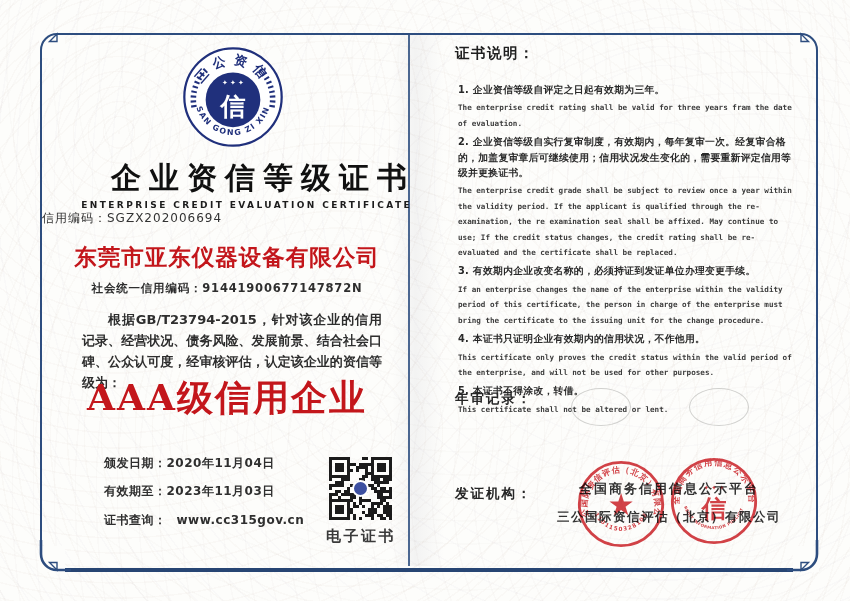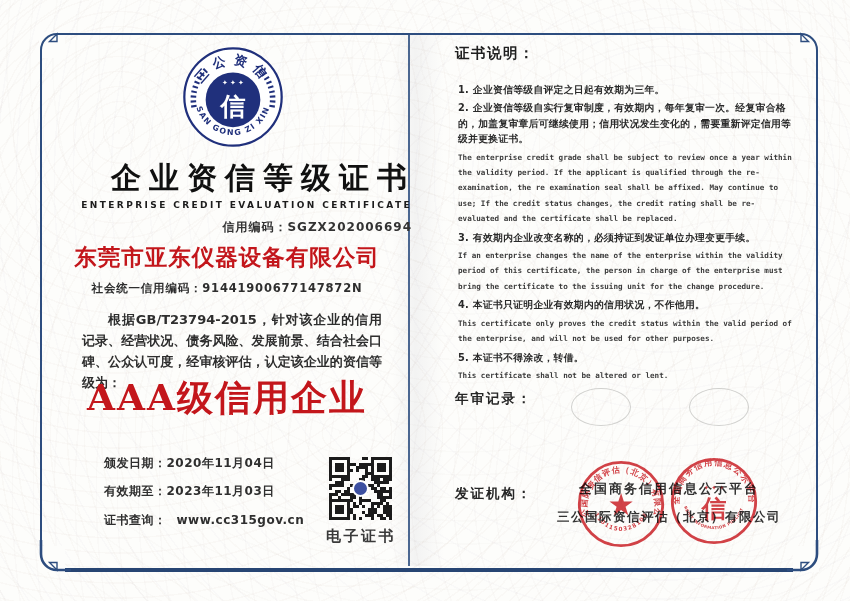--- a/index.html
+++ b/index.html
@@ -28,21 +28,21 @@
   .fold-line{left:408px;top:35px;width:2px;height:531px;background:#2d4d7f;opacity:.85;z-index:2;}
   .gutter-shade{left:392px;top:35px;width:52px;height:531px;z-index:1;
     background:linear-gradient(to right, rgba(255,255,255,0), rgba(110,110,130,.07) 45%, rgba(255,255,255,0));}
   .corner{z-index:3;}
   
   .serif{font-family:"DejaVu Serif","Liberation Serif",serif;}
   .cert-title{left:42px;top:158px;width:370px;text-align:center;font-size:30px;font-weight:800;
     letter-spacing:8px;color:#101010;z-index:2;padding-left:36px;}
   .cert-subtitle{left:42px;top:200px;width:370px;text-align:right;font-size:9px;font-weight:700;
     letter-spacing:2.4px;color:#1c1c1c;z-index:2;}
-  .credit-line{left:42px;top:219px;width:370px;text-align:right;font-size:12px;font-weight:700;
+  .credit-line{left:42px;top:210px;width:370px;text-align:left;font-size:12px;font-weight:400;
     letter-spacing:1px;color:#333;z-index:2;}
   .company{left:42px;top:242px;width:370px;text-align:center;font-size:22.5px;font-weight:800;
     letter-spacing:1px;color:#c3161b;z-index:2;}
   .social{left:42px;top:281px;width:370px;text-align:center;font-size:11.5px;font-weight:700;
     letter-spacing:.8px;color:#2e2e2e;z-index:2;}
   .body-text{left:82px;top:309px;width:300px;font-size:13px;line-height:21px;font-weight:600;
     color:#2e2e2e;text-align:justify;text-indent:2em;z-index:2;}
   .rating{left:42px;top:374px;width:370px;text-align:center;font-size:36px;font-weight:900;
     letter-spacing:2px;color:#c3161b;z-index:2;}
   .info-line{font-size:12px;font-weight:700;color:#2f2f2f;letter-spacing:.5px;z-index:2;}
@@ -387,20 +387,21 @@
         <rect x="54" y="60" width="3" height="3"></rect>
         <rect x="60" y="60" width="3" height="3"></rect>
       </svg></div>
   <div class="abs qr-logo"></div>
   <div class="abs qr-caption">电子证书</div>
 
   <div class="abs notes-heading">证书说明：</div>
 
   <div class="abs notes">
     <p class="cn">1. 企业资信等级自评定之日起有效期为三年。</p>
+    <p class="en">The enterprise credit rating shall be valid for three years fram the date of evaluation.</p>
     <p class="cn">2. 企业资信等级自实行复审制度，有效期内，每年复审一次。经复审合格的，加盖复审章后可继续使用；信用状况发生变化的，需要重新评定信用等级并更换证书。</p>
     <p class="en">The enterprise credit grade shall be subject to review once a year within the validity period. If the applicant is qualified through the re-examination, the re examination seal shall be affixed. May continue to use; If the credit status changes, the credit rating shall be re-evaluated and the certificate shall be replaced.</p>
     <p class="cn">3. 有效期内企业改变名称的，必须持证到发证单位办理变更手续。</p>
     <p class="en">If an enterprise changes the name of the enterprise within the validity period of this certificate, the person in charge of the enterprise must bring the certificate to the issuing unit for the change procedure.</p>
     <p class="cn">4. 本证书只证明企业有效期内的信用状况，不作他用。</p>
     <p class="en">This certificate only proves the credit status within the valid period of the enterprise, and will not be used for other purposes.</p>
     <p class="cn">5. 本证书不得涂改，转借。</p>
     <p class="en">This certificate shall not be altered or lent.</p>
   </div>
 

